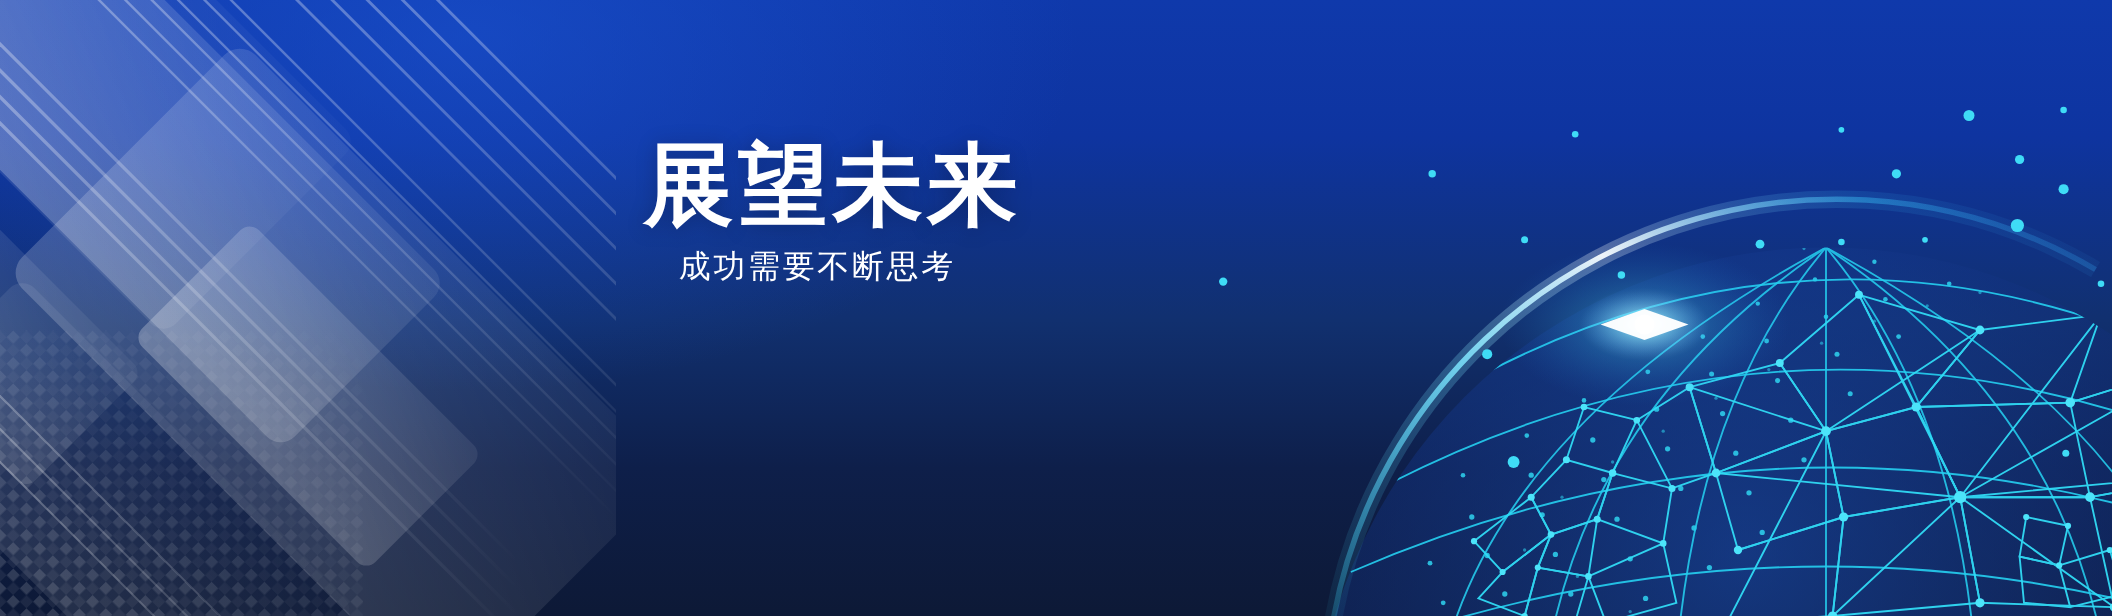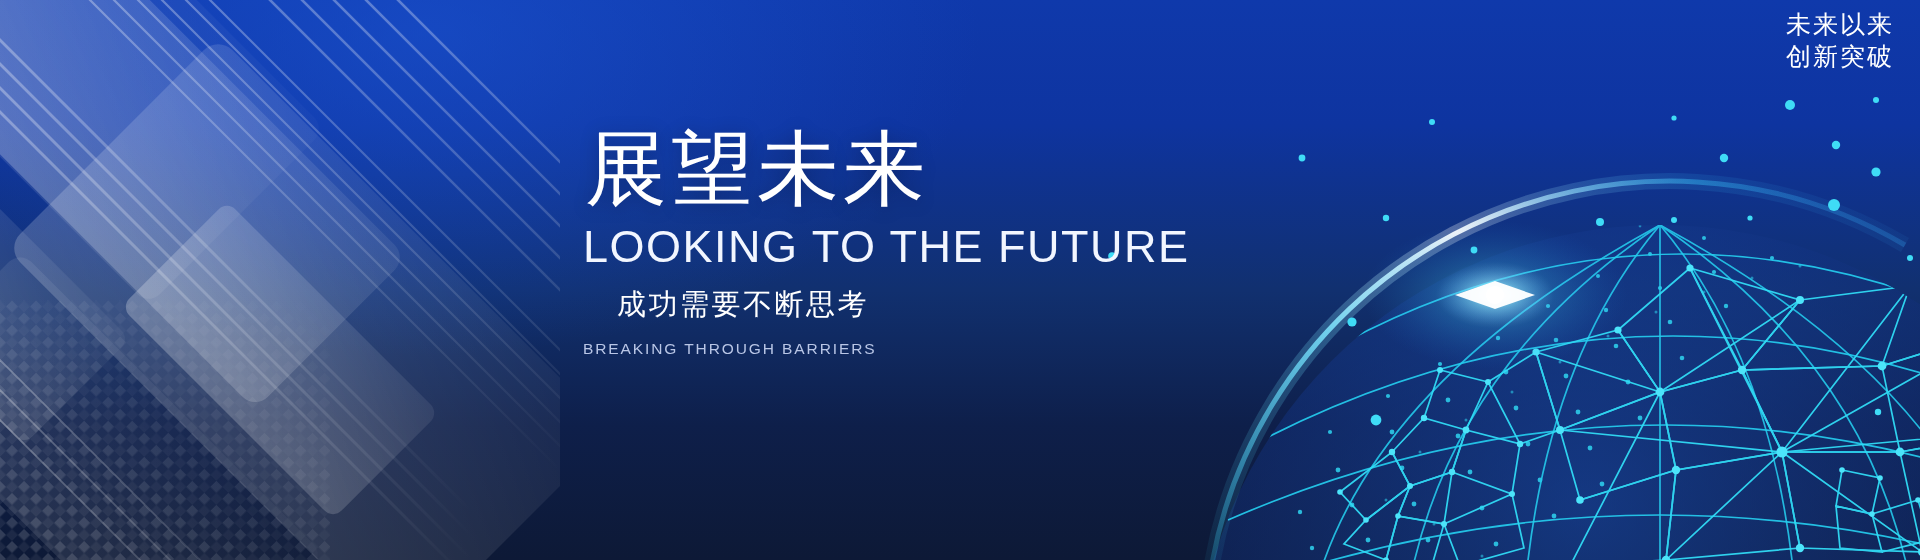--- a/index.html
+++ b/index.html
@@ -8,21 +8,21 @@
     font-family:"Liberation Sans","DejaVu Sans",sans-serif;
     background:
       radial-gradient(ellipse 900px 520px at 22% 6%, rgba(28,86,214,0.55) 0%, rgba(28,86,214,0) 62%),
       linear-gradient(180deg,#0f39ab 0%, #0e34a0 22%, #11306f 52%, #0e1f4a 76%, #0d1936 100%);
   }
   .layer{position:absolute;inset:0;}
   .layer svg{display:block;width:1920px;height:560px;}
   
   #copy{position:absolute;left:583px;top:128px;width:620px;}
   #title{
-    font-size:82px;font-weight:400;color:#ffffff;letter-spacing:4px;
+    font-size:82px;font-weight:700;color:#ffffff;letter-spacing:4px;
     line-height:1;margin:0 0 14px 2px;white-space:nowrap;
     text-shadow:0 2px 18px rgba(0,0,0,.25);
   }
   #subtitle{
     font-size:45px;font-weight:400;color:#f2f6ff;letter-spacing:1.5px;
     line-height:1;margin:0 0 16px 0;white-space:nowrap;
   }
   .cn-line{
     font-size:29px;font-weight:500;color:#ffffff;letter-spacing:2.5px;
     line-height:1.33;white-space:nowrap;margin-left:34px;
@@ -355,27 +355,21 @@
           <circle cx="1674" cy="118" r="2.6"></circle>
             <circle cx="1750" cy="218" r="2.6"></circle>
           <circle cx="1376" cy="420" r="5.4"></circle>
         </g>
       </g>
     </svg>
   </div>
 
   <div id="copy">
     <div id="title">展望未来</div>
-    <div id="subtitle">LOOKING TO THE FUTURE</div>
     <div id="cn-lines">
       <div class="cn-line">成功需要不断思考</div>
     </div>
     <div id="en-lines">
-      <div class="en-line">BREAKING THROUGH BARRIERS</div>
     </div>
   </div>
 
-  <div id="corner">
-    <div class="corner-line">未来以来</div>
-    <div class="corner-line">创新突破</div>
-  </div>
 
 </div>
 
 </body></html>

